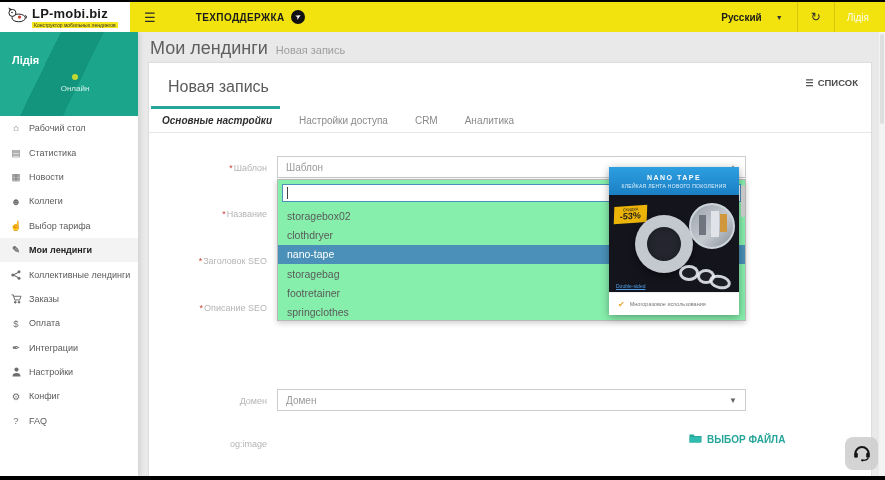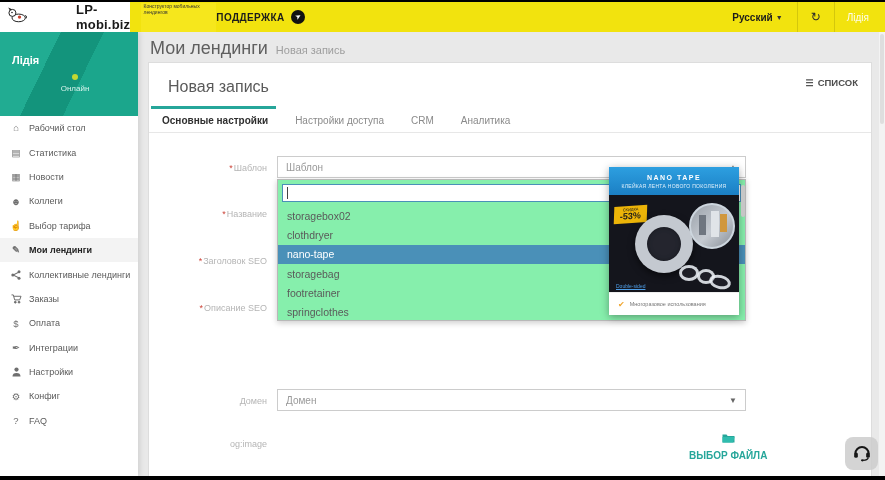--- a/index.html
+++ b/index.html
@@ -3,32 +3,32 @@
 <meta charset="utf-8">
 <style>
   * { margin:0; padding:0; box-sizing:border-box; }
   html,body { width:885px; height:480px; overflow:hidden; }
   body { position:relative; background:#000; font-family:"Liberation Sans", sans-serif; }
   .app { position:absolute; top:2px; left:0; right:0; bottom:4px; background:#e9e9e9; overflow:hidden; }
 
   
   .logo-area { position:absolute; left:0; top:0; width:130px; height:30px; background:#fff; z-index:40;
                display:flex; align-items:center; padding-left:7px; gap:5px; }
-  .logo-text { display:flex; flex-direction:row;margin-left:44px; }
+  .logo-text { display:flex; flex-direction:column; }
   .logo-title { font-size:13px; font-weight:bold; color:#1a1a1a; letter-spacing:.2px; }
   .logo-tagline { font-size:5px; color:#333; background:#f6e71c; padding:0 2px; margin-top:1px; width:max-content; }
   .topbar { position:absolute; left:130px; right:0; top:0; height:30px; background:#f2e30e; z-index:35;
             display:flex; align-items:center; }
   .burger { margin-left:14px; font-size:13px; color:#2a2a2a; cursor:pointer; }
   .support { display:flex; align-items:center; gap:6px; margin-left:40px; }
   .support-label { font-size:10px; font-weight:bold; color:#1c1c1c; letter-spacing:.4px; }
   .tg { width:14px; height:14px; border-radius:50%; background:#111; display:flex; align-items:center; justify-content:center; }
   .tg span { color:#fff; font-size:7px; transform:rotate(-30deg) translateX(.5px); }
   .topbar-right { margin-left:auto; display:flex; align-items:center; height:100%; }
-  .lang { font-size:10px; font-weight:bold; color:#1c1c1c; display:flex; align-items:center; gap:3px; padding:0 14px; height:100%; }
+  .lang { font-size:10px; font-weight:bold; color:#1c1c1c; display:flex; align-items:center; gap:14px; padding:0 14px; height:100%; }
   .lang .caret { font-size:7px; color:#333; }
   .tb-div { width:1px; height:100%; background:rgba(0,0,0,.12); }
   .refresh { font-size:12px; color:#2a2a2a; padding:0 13px; }
   .user-short { font-size:10px; color:rgba(255,255,255,.92); padding:0 16px 0 12px; }
 
   
   .sidebar { position:absolute; left:0; top:30px; width:138px; bottom:0; background:#fff;
              box-shadow:2px 0 5px rgba(0,0,0,.10); z-index:30; }
   .user-panel { height:84px; padding:22px 0 0 12px; position:relative; overflow:hidden;
     background:linear-gradient(116deg,#21ac92 0%,#21ac92 34%,#13947c 34%,#13947c 58%,#1ba68c 58%,#1ba68c 100%); }
@@ -52,21 +52,21 @@
   .card { position:absolute; left:148px; right:13px; top:60px; bottom:0; background:#fff;
           border:1px solid #ddd; border-bottom:none; z-index:10; }
   .card-title { position:absolute; left:19px; top:15px; font-size:16px; color:#5a5a5a; }
   .list-btn { position:absolute; right:13px; top:14px; font-size:9.5px; font-weight:bold; color:#4c4c4c;
               display:flex; align-items:center; gap:4px; cursor:pointer; }
   .list-btn .ic { font-size:9px; color:#555; }
 
   .tabs { position:absolute; left:0; right:0; top:43px; height:27px; border-bottom:1px solid #e7e7e7;
           display:flex; gap:27px; padding-left:13px; }
   .tab { position:relative; font-size:10px; color:#8a8a8a; padding-top:9px; cursor:pointer; white-space:nowrap; }
-  .tab.active { color:#2f2f2f; font-weight:bold; }
+  .tab.active { color:#2f2f2f; font-weight:bold;font-style:italic; }
   .tab.active::before { content:""; position:absolute; top:0; left:-11px; right:-8px; height:3px; background:#26a69a; }
 
   .flabel { position:absolute; left:0; width:118px; text-align:right; font-size:9px; color:#b5b5b5; }
   .flabel.req::before { content:"*"; color:#cc4439; margin-right:1px; }
 
   .sel { position:absolute; left:128px; width:469px; height:22px; border:1px solid #ccc; background:#fff;
          display:flex; align-items:center; padding:0 8px; cursor:pointer; }
   .sel .ph { font-size:10px; color:#999; }
   .sel .caret { margin-left:auto; font-size:8px; color:#666; }
 
@@ -109,21 +109,21 @@
   .pv-foot { height:23px; background:#fff; border-top:1px solid #eee; display:flex; align-items:center; gap:5px; padding-left:9px; }
   .pv-check { color:#f0a52e; font-size:8px; }
   .pv-feature { font-size:5.5px; color:#777; }
 
   
   .og-input { position:absolute; left:128px; top:366px; width:402px; height:22px; border:none;
               border-bottom:1px solid #ccc; font-size:12px; color:#444; outline:none; background:transparent;
               font-family:"Liberation Sans",sans-serif; }
   .og-input::placeholder { color:#9e9e9e; }
   .file-btn { position:absolute; left:540px; top:370px; display:flex; align-items:center; gap:5px;
-              color:#26a69a; font-size:10px; font-weight:bold; cursor:pointer;flex-direction:column; }
+              color:#26a69a; font-size:10px; font-weight:bold; cursor:pointer; }
 
   
   .support-widget { position:absolute; right:7px; bottom:6px; width:33px; height:33px; border-radius:8px;
                     background:rgba(205,205,205,.85); display:flex; align-items:center; justify-content:center;
                     z-index:70; cursor:pointer; }
   .page-scroll { position:absolute; right:0; top:30px; bottom:0; width:6px; background:#f3f3f3; z-index:60; }
   .page-scroll .thumb { position:absolute; top:2px; left:1px; width:4px; height:90px; background:#dedede; border-radius:2px; }
 </style>
 </head>
 <body>

